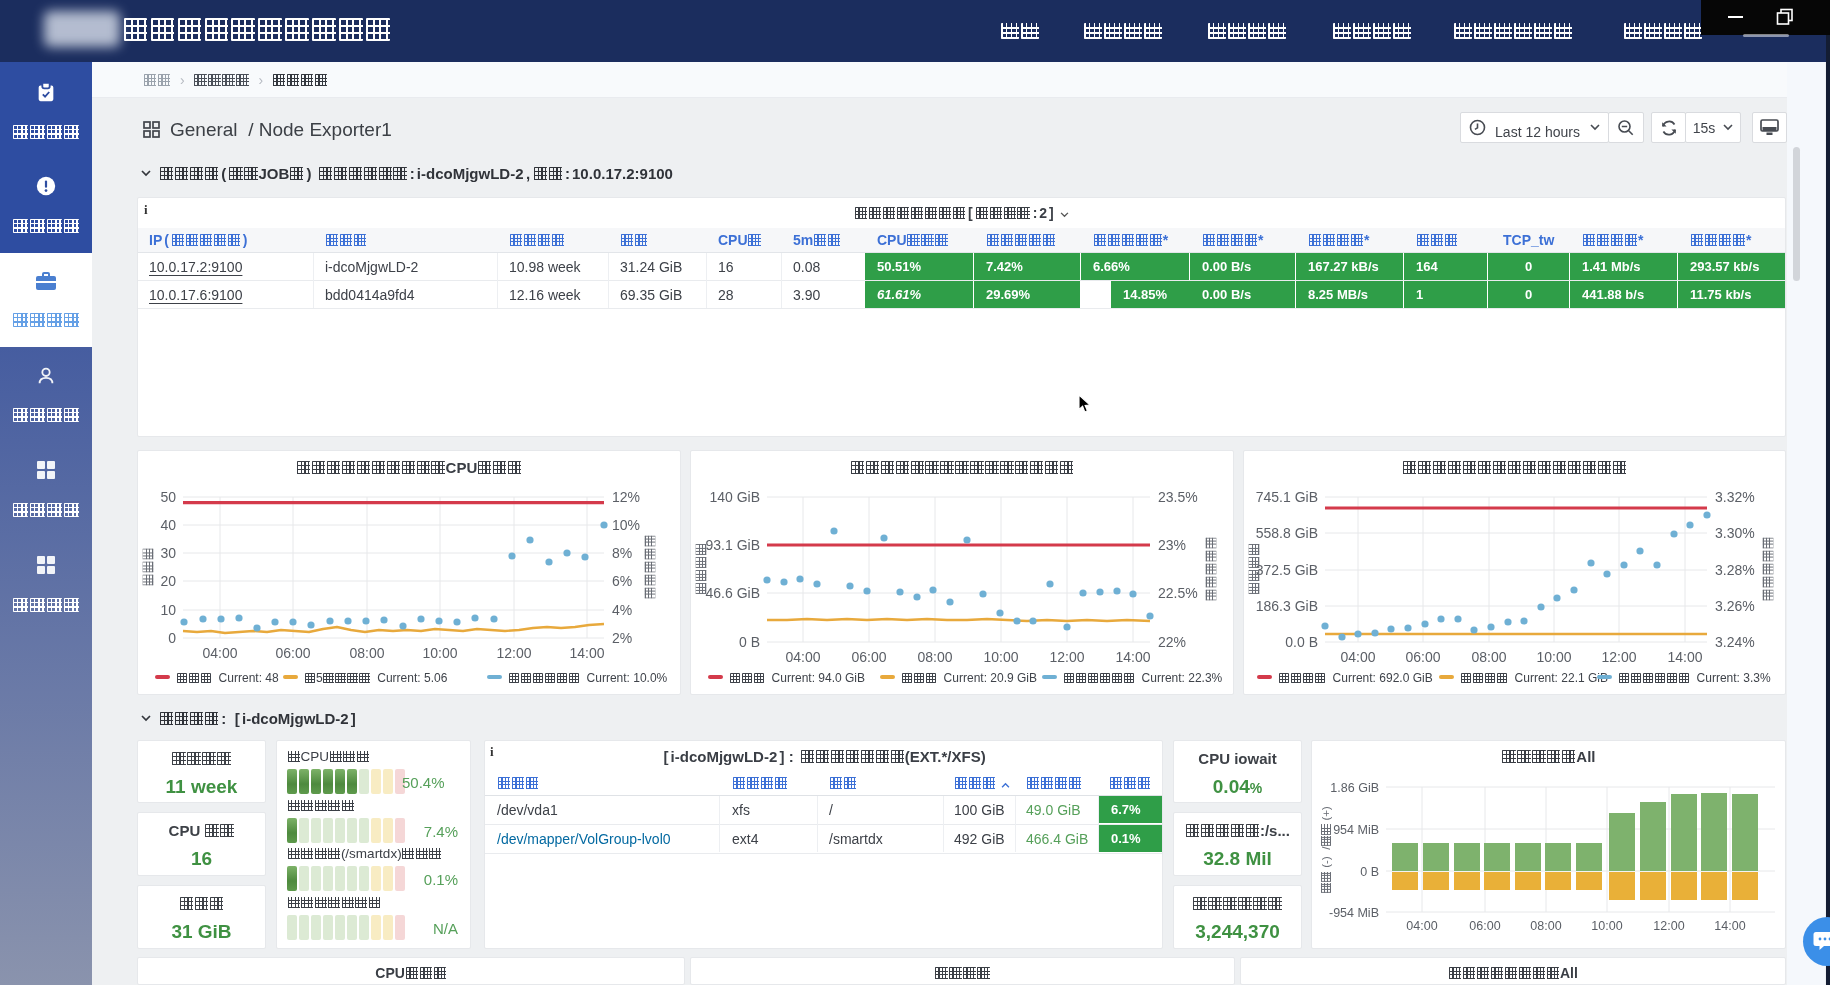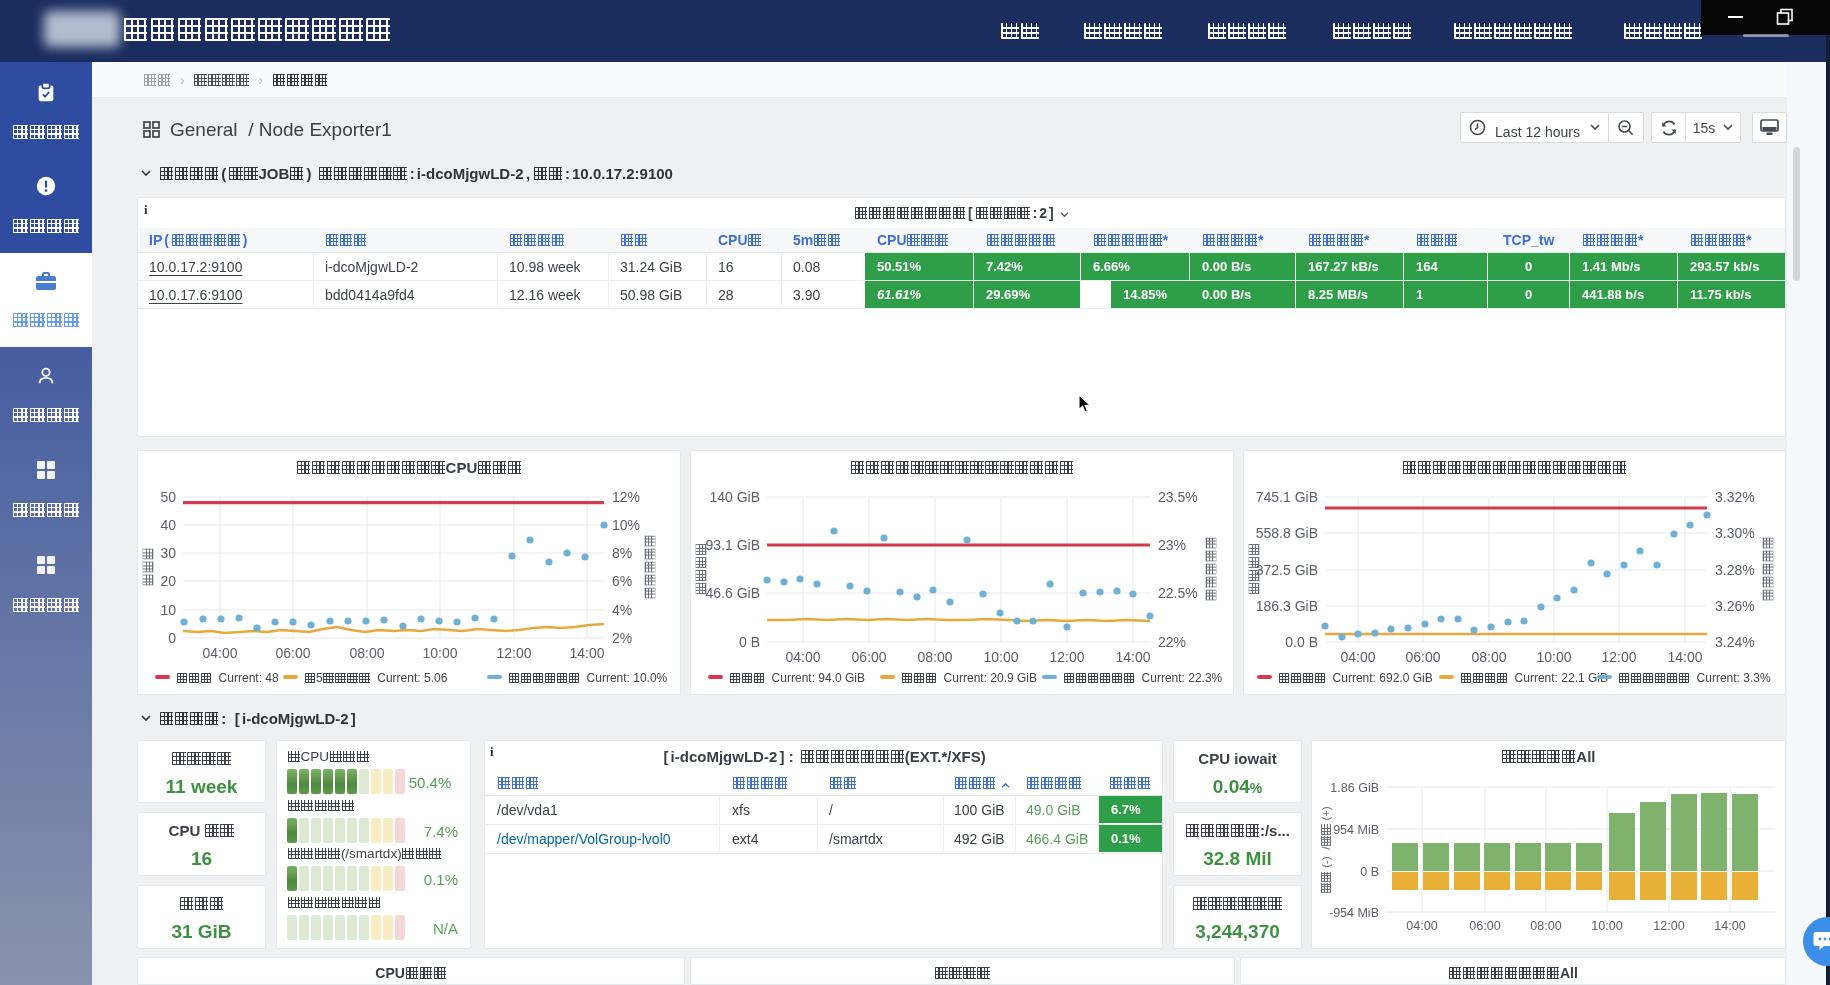--- a/index.html
+++ b/index.html
@@ -172,21 +172,21 @@
 <div class="hline" style="left:138px;top:308px;width:1647px"></div>
 <div class="tcell" style="left:149px;top:259px;text-decoration:underline;text-underline-offset:3px;">10.0.17.2:9100</div>
 <div class="tcell" style="left:325px;top:259px;">i-dcoMjgwLD-2</div>
 <div class="tcell" style="left:509px;top:259px;">10.98 week</div>
 <div class="tcell" style="left:620px;top:259px;">31.24 GiB</div>
 <div class="tcell" style="left:718px;top:259px;">16</div>
 <div class="tcell" style="left:793px;top:259px;">0.08</div>
 <div class="tcell" style="left:149px;top:287px;text-decoration:underline;text-underline-offset:3px;">10.0.17.6:9100</div>
 <div class="tcell" style="left:325px;top:287px;">bdd0414a9fd4</div>
 <div class="tcell" style="left:509px;top:287px;">12.16 week</div>
-<div class="tcell" style="left:620px;top:287px;">50.98 GiB</div>
+<div class="tcell" style="left:620px;top:287px;">69.35 GiB</div>
 <div class="tcell" style="left:718px;top:287px;">28</div>
 <div class="tcell" style="left:793px;top:287px;">3.90</div>
 <div class="vline" style="left:313px;top:253px;height:55px"></div>
 <div class="vline" style="left:497px;top:253px;height:55px"></div>
 <div class="vline" style="left:608px;top:253px;height:55px"></div>
 <div class="vline" style="left:706px;top:253px;height:55px"></div>
 <div class="vline" style="left:781px;top:253px;height:55px"></div>
 <div class="vline" style="left:865px;top:253px;height:55px"></div>
 <div class="gcell" style="left:865px;top:253px;width:108px;height:27px;">50.51%</div>
 <div class="gcell" style="left:974px;top:253px;width:106px;height:27px;">7.42%</div>
@@ -436,21 +436,21 @@
 <div class="seg" style="left:287px;top:769px;background:linear-gradient(180deg,#7db268,#4e8a3e 60%,#5e9a4c)"></div>
 <div class="seg" style="left:299px;top:769px;background:linear-gradient(180deg,#7db268,#4e8a3e 60%,#5e9a4c)"></div>
 <div class="seg" style="left:311px;top:769px;background:linear-gradient(180deg,#7db268,#4e8a3e 60%,#5e9a4c)"></div>
 <div class="seg" style="left:323px;top:769px;background:linear-gradient(180deg,#7db268,#4e8a3e 60%,#5e9a4c)"></div>
 <div class="seg" style="left:335px;top:769px;background:linear-gradient(180deg,#7db268,#4e8a3e 60%,#5e9a4c)"></div>
 <div class="seg" style="left:347px;top:769px;background:linear-gradient(180deg,#7db268,#4e8a3e 60%,#5e9a4c)"></div>
 <div class="seg" style="left:359px;top:769px;background:#dcead4"></div>
 <div class="seg" style="left:371px;top:769px;background:#f8ecc3"></div>
 <div class="seg" style="left:383px;top:769px;background:#f8ecc3"></div>
 <div class="seg" style="left:395px;top:769px;background:#f5d7d7"></div>
-<div class="ab" style="left:402px;top:774px;width:56px;text-align:center;font-size:15px;color:#56a05a">50.4%</div>
+<div class="ab" style="left:402px;top:774px;width:56px;text-align:left;font-size:15px;color:#56a05a">50.4%</div>
 <div class="ab" style="left:287px;top:798px;font-size:13.5px;color:#3b3f46;white-space:nowrap"><span class="cj"></span><span class="cj"></span><span class="cj"></span><span class="cj"></span><span class="cj"></span></div>
 <div class="seg" style="left:287px;top:818px;background:linear-gradient(180deg,#7db268,#4e8a3e 60%,#5e9a4c)"></div>
 <div class="seg" style="left:299px;top:818px;background:#dcead4"></div>
 <div class="seg" style="left:311px;top:818px;background:#dcead4"></div>
 <div class="seg" style="left:323px;top:818px;background:#dcead4"></div>
 <div class="seg" style="left:335px;top:818px;background:#dcead4"></div>
 <div class="seg" style="left:347px;top:818px;background:#dcead4"></div>
 <div class="seg" style="left:359px;top:818px;background:#dcead4"></div>
 <div class="seg" style="left:371px;top:818px;background:#f8ecc3"></div>
 <div class="seg" style="left:383px;top:818px;background:#f8ecc3"></div>

